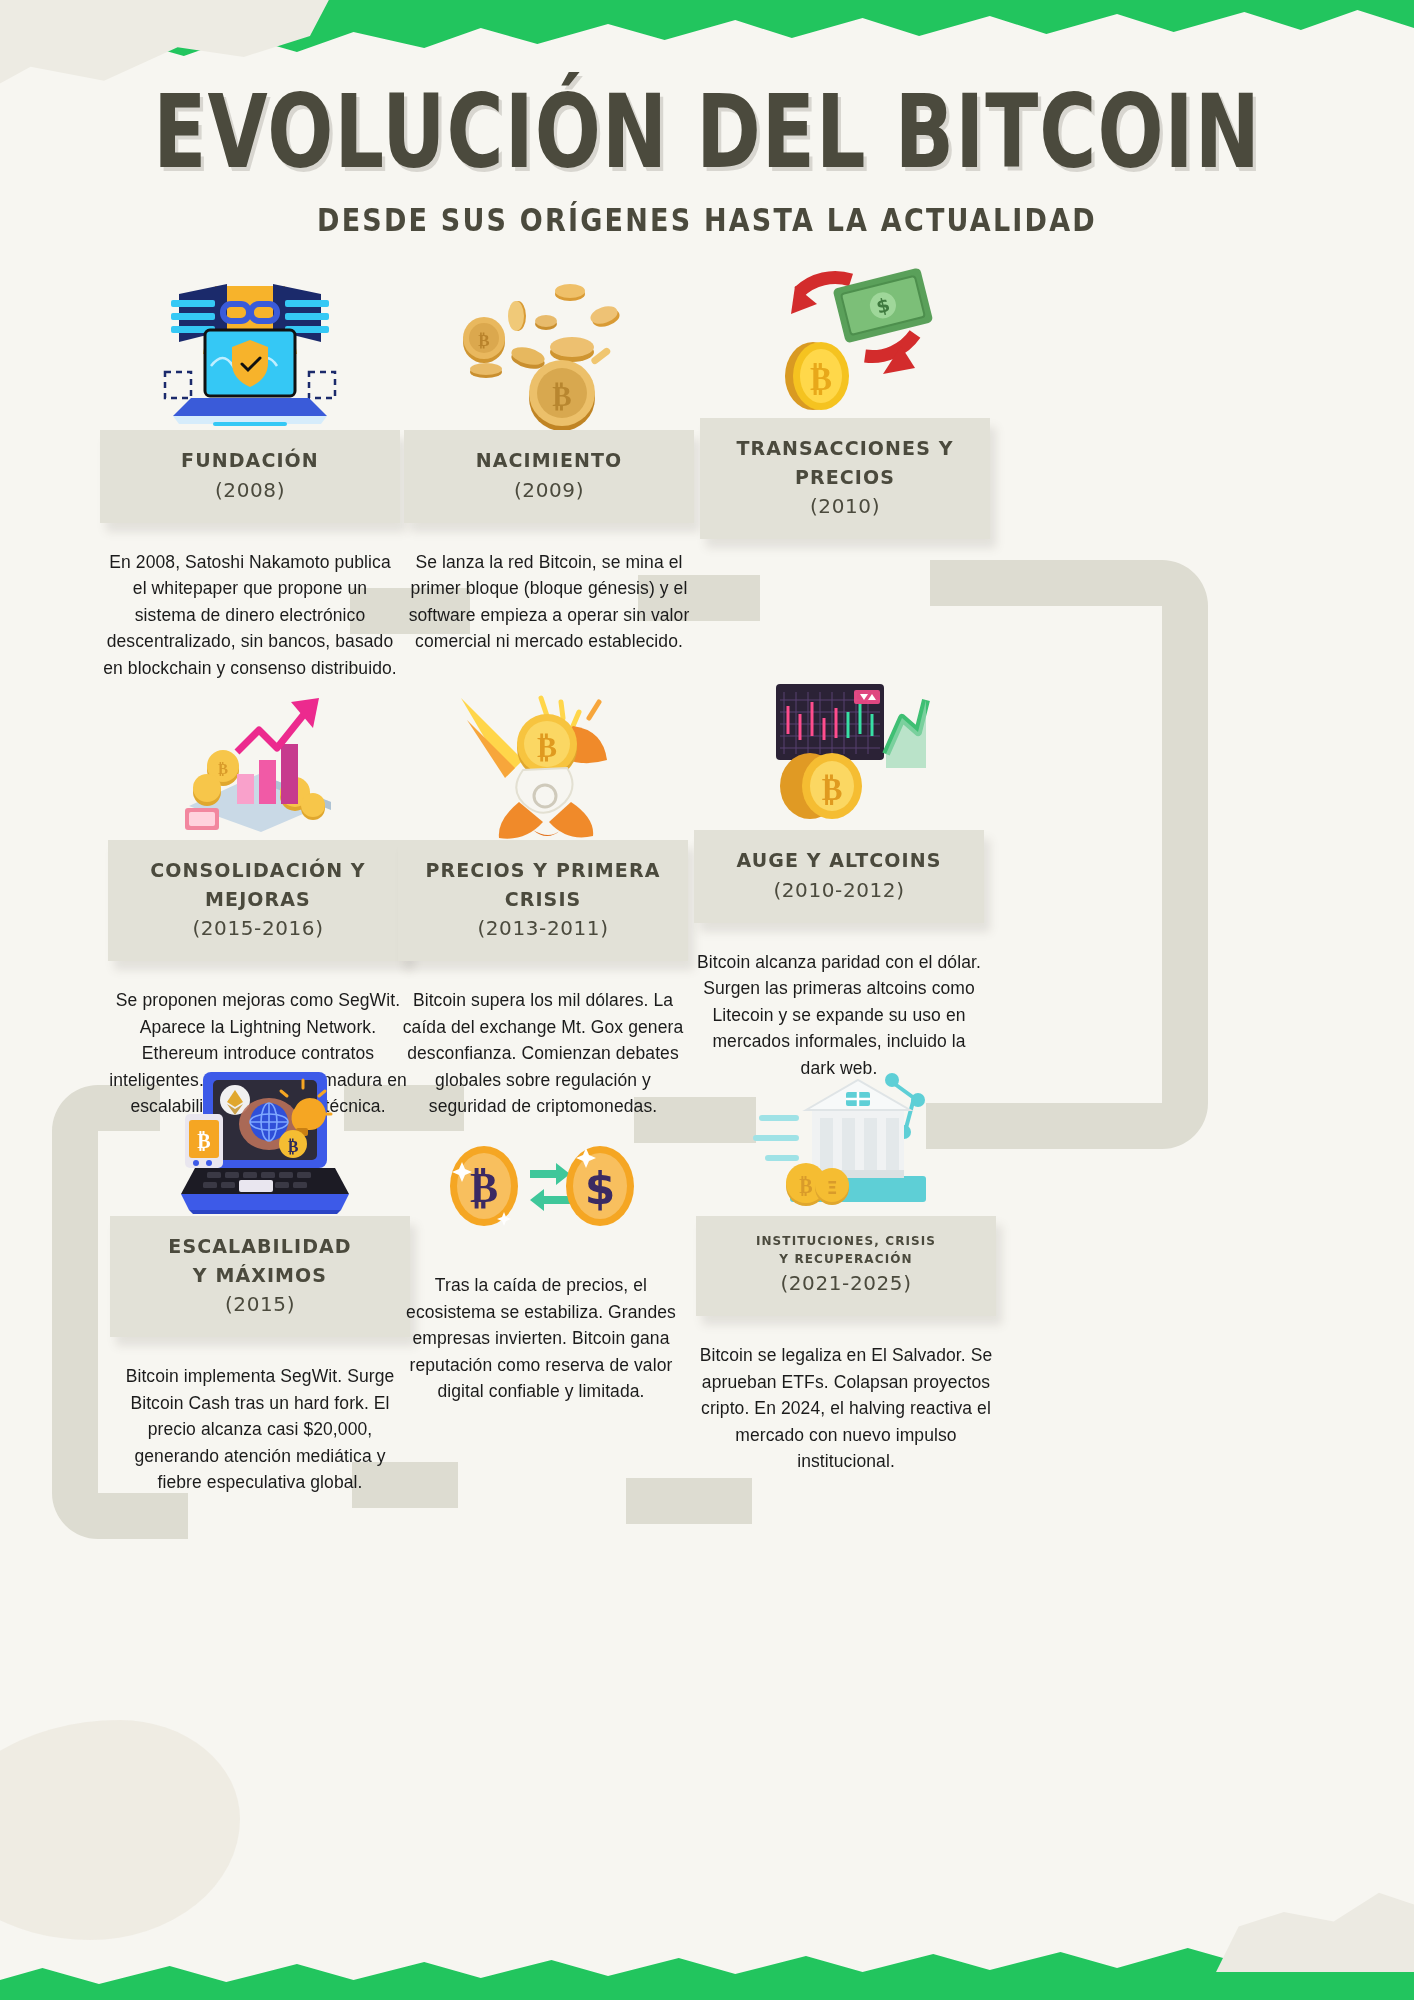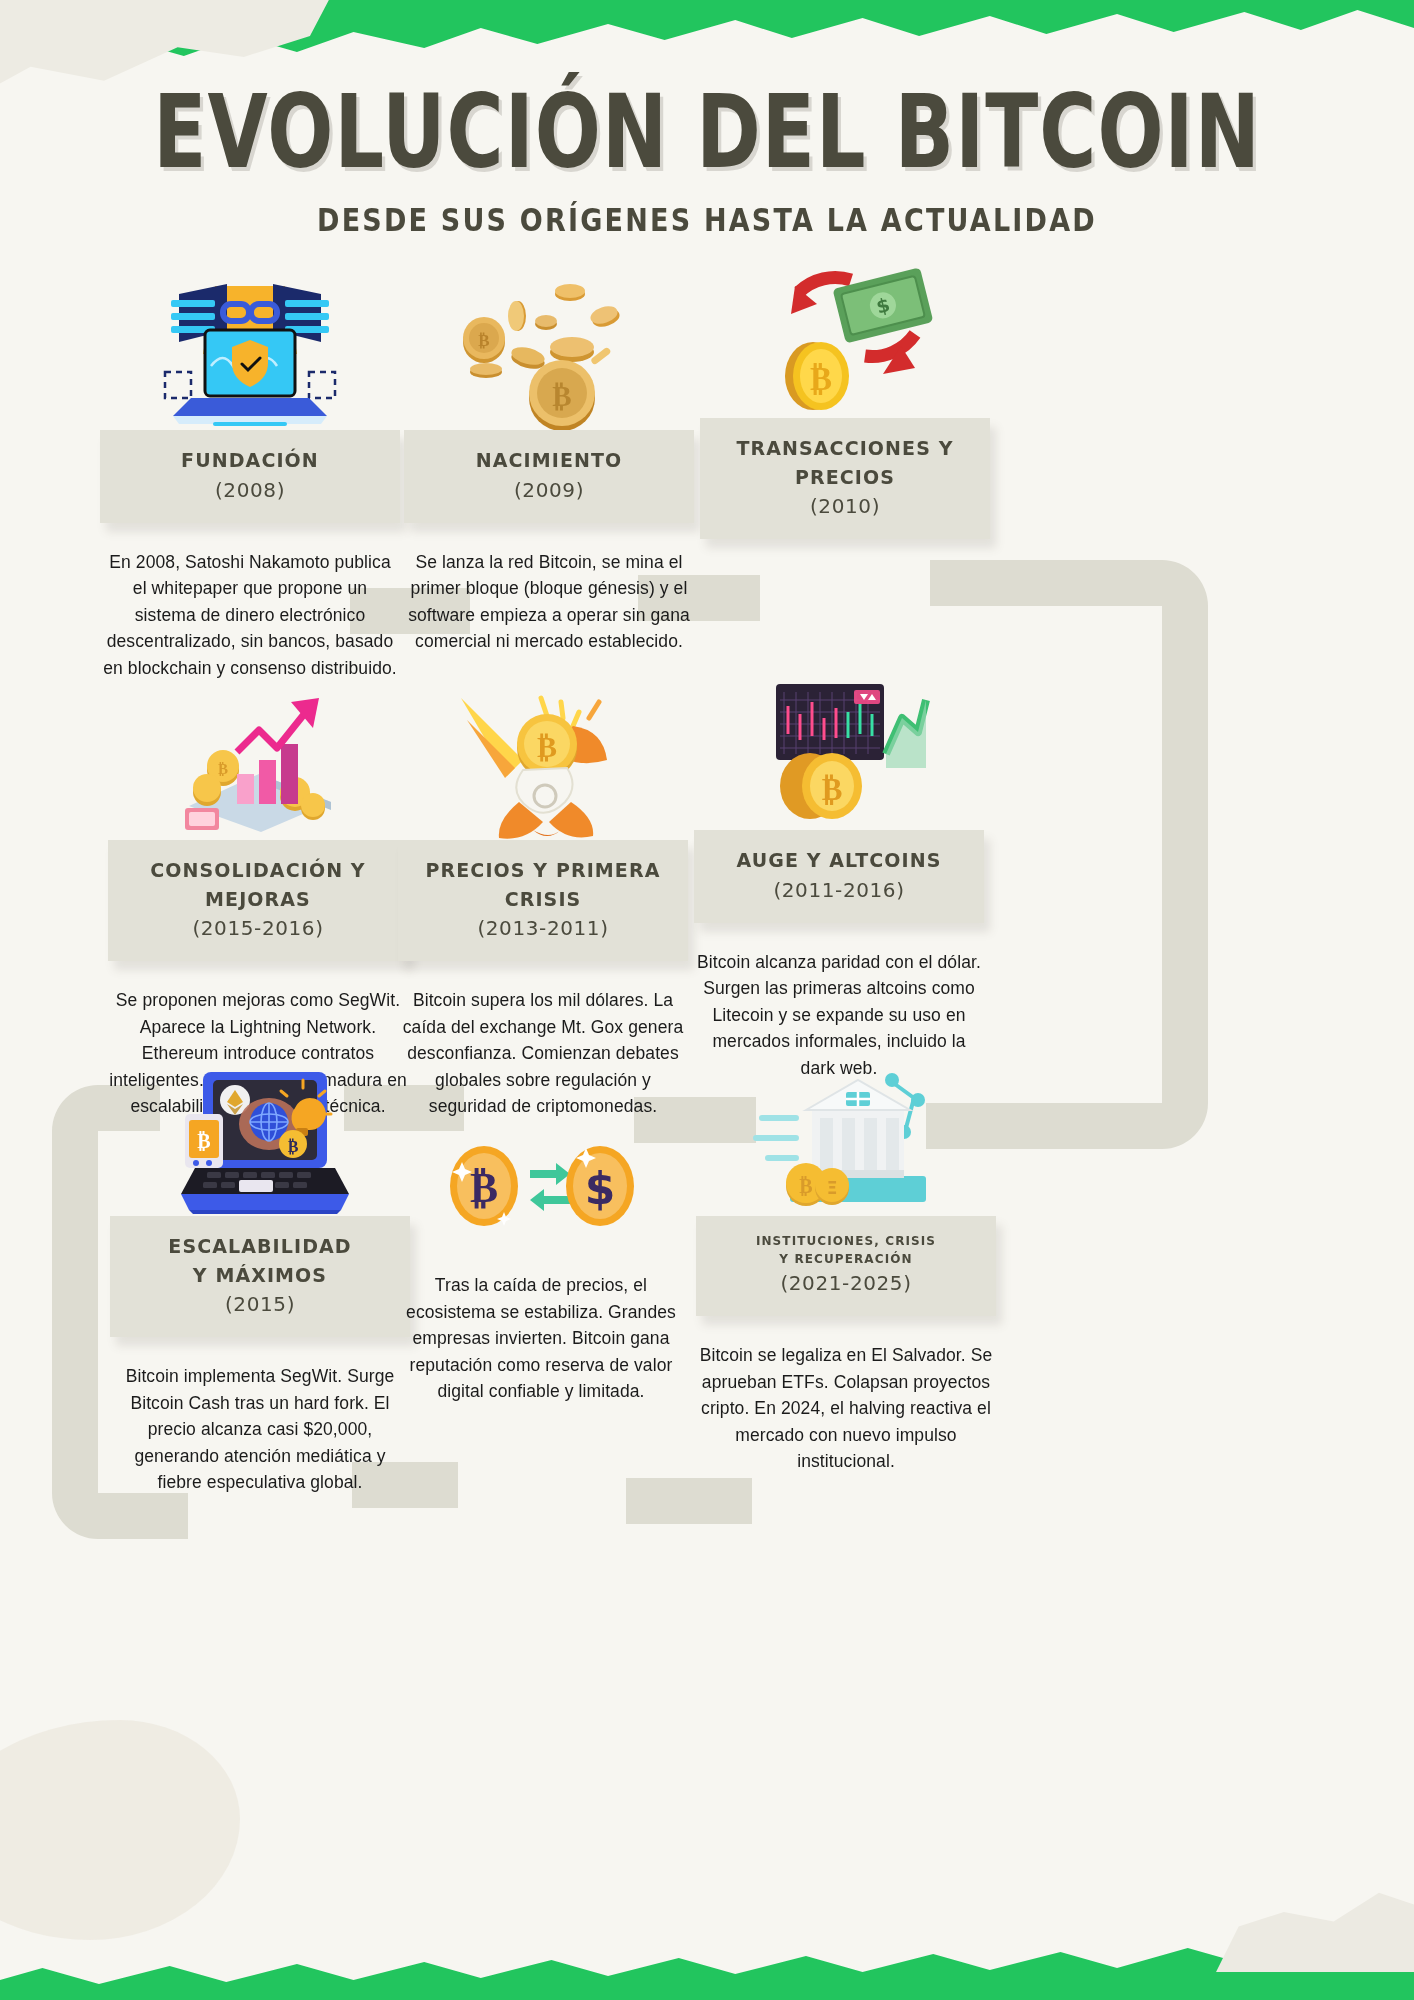--- a/index.html
+++ b/index.html
@@ -233,21 +233,21 @@
             <circle cx="108" cy="113" r="25" fill="#d8a84f"></circle>
             <text x="108" y="126" font-size="29" font-family="DejaVu Sans" font-weight="bold" fill="#b8862f" text-anchor="middle">₿</text>
             <rect x="136" y="80" width="22" height="7" rx="3.5" transform="rotate(-38 136 80)" fill="#f0c670"></rect>
           </g>
         </svg>
       </div>
       <div class="chip">
         <div class="t-line">Nacimiento</div>
         <div class="t-year">(2009)</div>
       </div>
-      <div class="desc">Se lanza la red Bitcoin, se mina el primer bloque (bloque génesis) y el software empieza a operar sin gana comercial ni mercado establecido.</div>
+      <div class="desc">Se lanza la red Bitcoin, se mina el primer bloque (bloque génesis) y el software empieza a operar sin valor comercial ni mercado establecido.</div>
     </div>
 
     <div class="cell" style="left:700px; top:268px; width:290px;">
       <div class="art">
         <svg width="180" height="150" viewBox="0 0 180 150">
           <path d="M44 24 a52 52 0 0 1 52 -12" stroke="#d32c2c" stroke-width="13" fill="none" stroke-linecap="butt"></path>
           <path d="M40 18 L36 46 L62 36 Z" fill="#d32c2c"></path>
           <g transform="rotate(-14 126 42)">
             <rect x="84" y="10" width="90" height="56" rx="5" fill="#5aa05a"></rect>
             <rect x="91" y="17" width="76" height="42" rx="3" fill="#7cbf78" stroke="#4d8f4d" stroke-width="2"></rect>
@@ -352,21 +352,21 @@
           <path d="M140 74 L156 38 L172 52 L180 20" stroke="#3fbf73" stroke-width="8" fill="none" stroke-linejoin="round"></path>
           <path d="M140 74 L156 38 L172 52 L180 20 L180 88 L140 88 Z" fill="#9ad9b3" opacity=".65"></path>
           <ellipse cx="64" cy="106" rx="30" ry="33" fill="#e09a24"></ellipse>
           <ellipse cx="86" cy="106" rx="30" ry="33" fill="#f5bd32"></ellipse>
           <ellipse cx="86" cy="106" rx="22" ry="25" fill="#fbd762"></ellipse>
           <text x="86" y="120" font-size="31" font-family="DejaVu Sans" font-weight="bold" fill="#e09a1f" text-anchor="middle">₿</text>
         </svg>
       </div>
       <div class="chip">
         <div class="t-line">Auge y altcoins</div>
-        <div class="t-year">(2011-2016)</div>
+        <div class="t-year">(2010-2012)</div>
       </div>
       <div class="desc">Bitcoin alcanza paridad con el dólar. Surgen las primeras altcoins como Litecoin y se expande su uso en mercados informales, incluido la dark web.</div>
     </div>
   </div>
 
   <div class="row">
 
     <div class="cell" style="left:110px; top:1066px; width:300px;">
       <div class="art">
         <svg width="190" height="150" viewBox="0 0 190 150">

